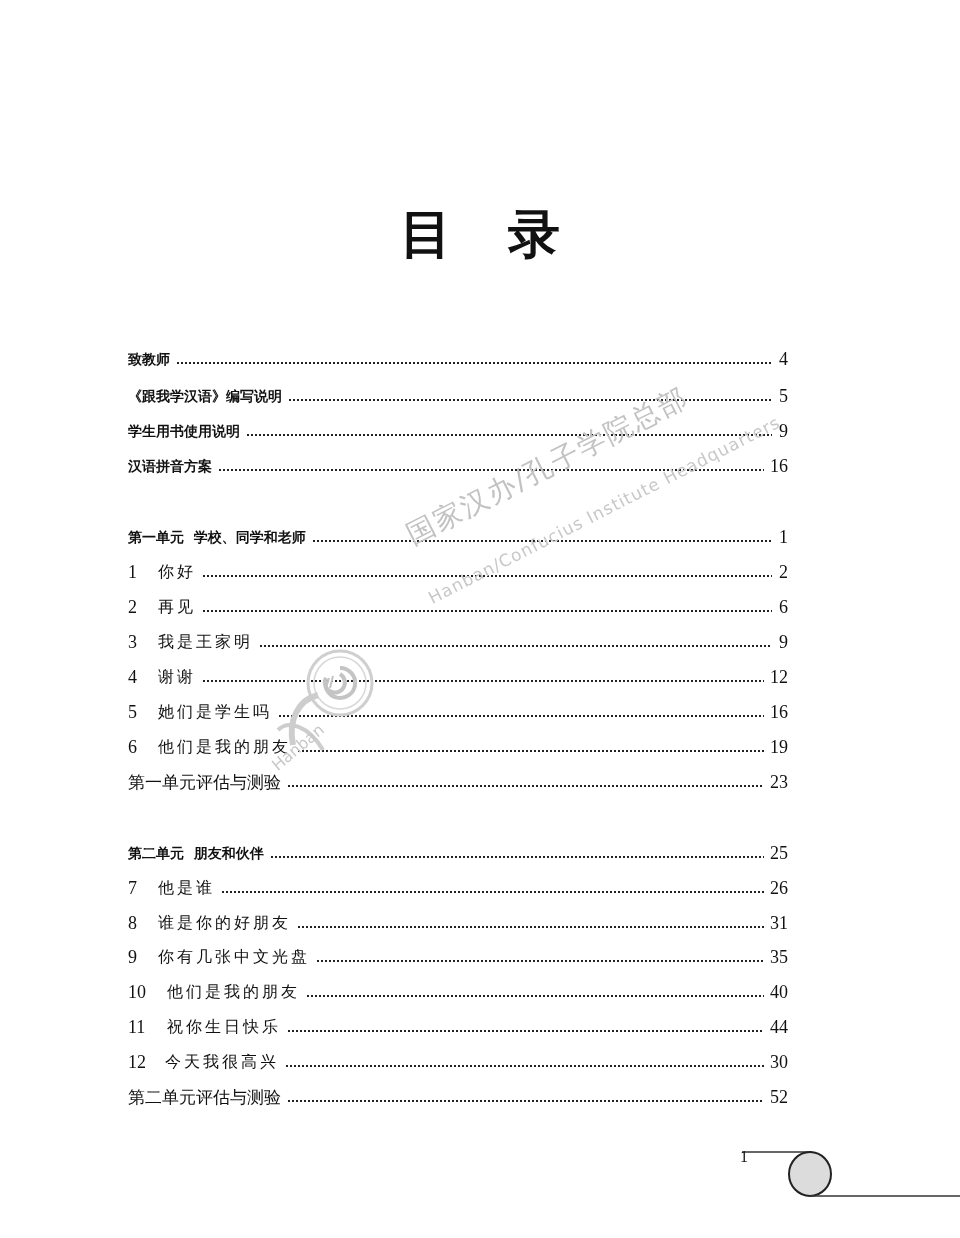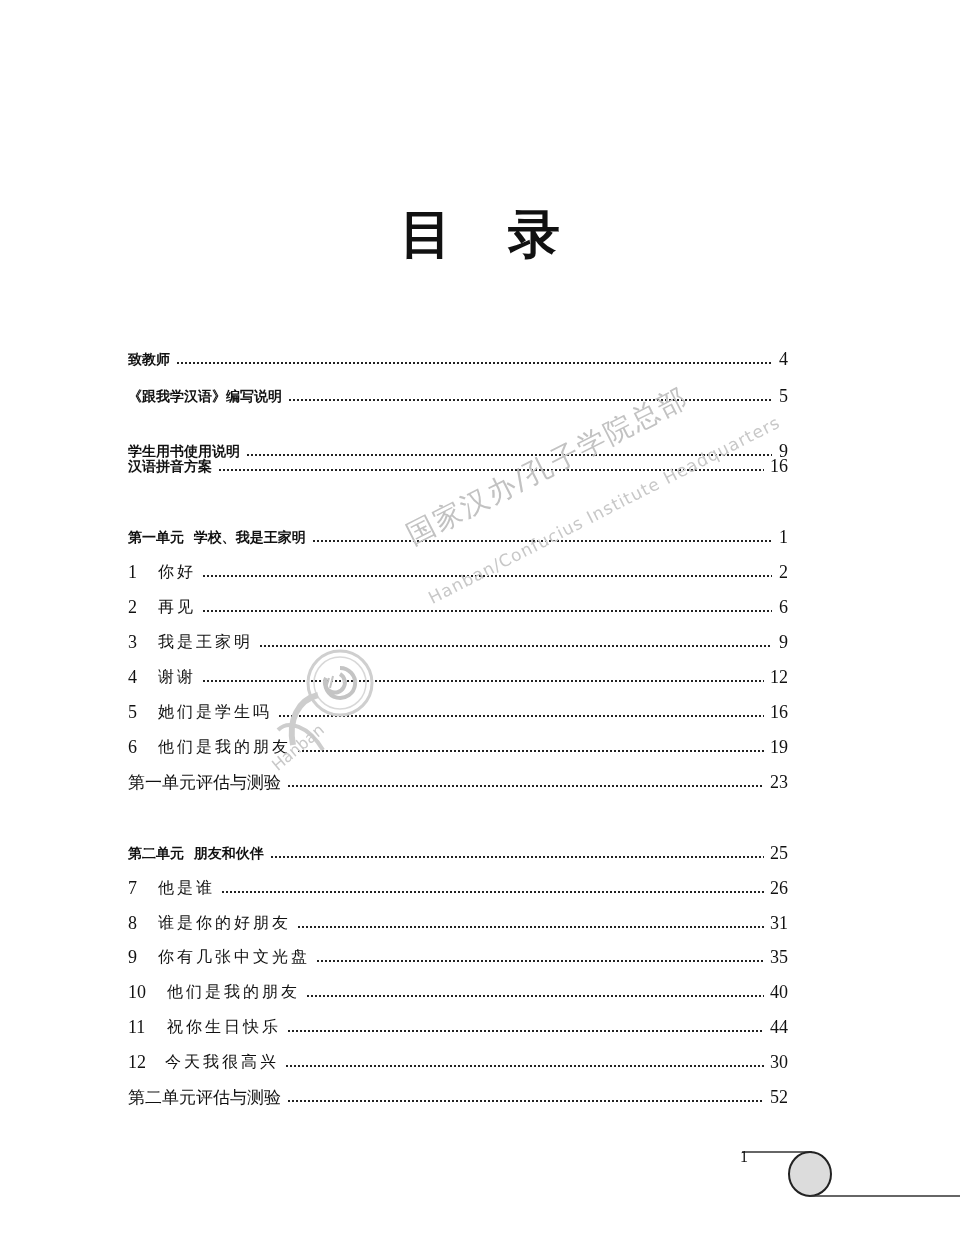--- a/index.html
+++ b/index.html
@@ -56,33 +56,33 @@
 <div class="toc-row bold" style="top:344px">
   <span class="title">致教师</span>
   <span class="leader"></span>
   <span class="page">4</span>
 </div>
 <div class="toc-row bold" style="top:381px">
   <span class="title">《跟我学汉语》编写说明</span>
   <span class="leader"></span>
   <span class="page">5</span>
 </div>
-<div class="toc-row bold" style="top:436px">
+<div class="toc-row bold" style="top:416px">
   <span class="title">学生用书使用说明</span>
   <span class="leader"></span>
   <span class="page">9</span>
 </div>
 <div class="toc-row bold" style="top:451px">
   <span class="title">汉语拼音方案</span>
   <span class="leader"></span>
   <span class="page">16</span>
 </div>
 
 <div class="toc-row bold" style="top:522px">
-  <span class="title" style="white-space:pre">第一单元  学校、我是王家明</span>
+  <span class="title" style="white-space:pre">第一单元  学校、同学和老师</span>
   <span class="leader"></span>
   <span class="page">1</span>
 </div>
 <div class="toc-row lesson" style="top:557px">
   <span class="num">1</span>
   <span class="title">你好</span>
   <span class="leader"></span>
   <span class="page">2</span>
 </div>
 <div class="toc-row lesson" style="top:592px">

